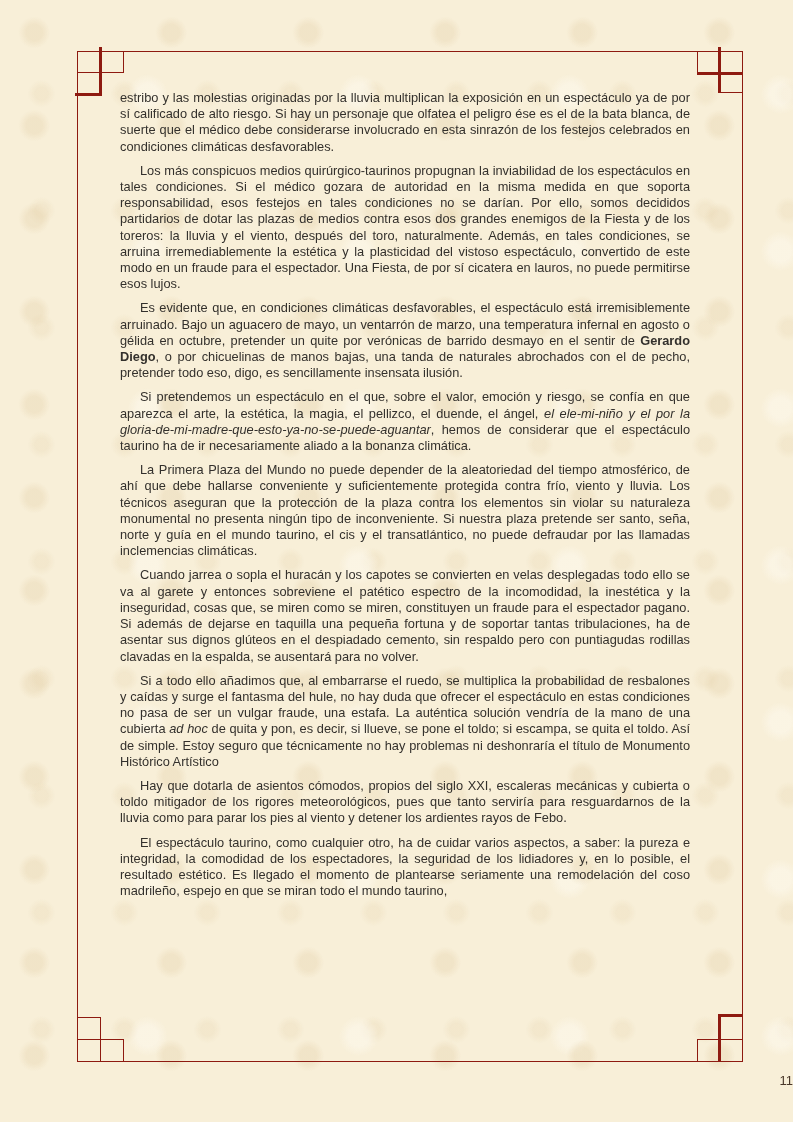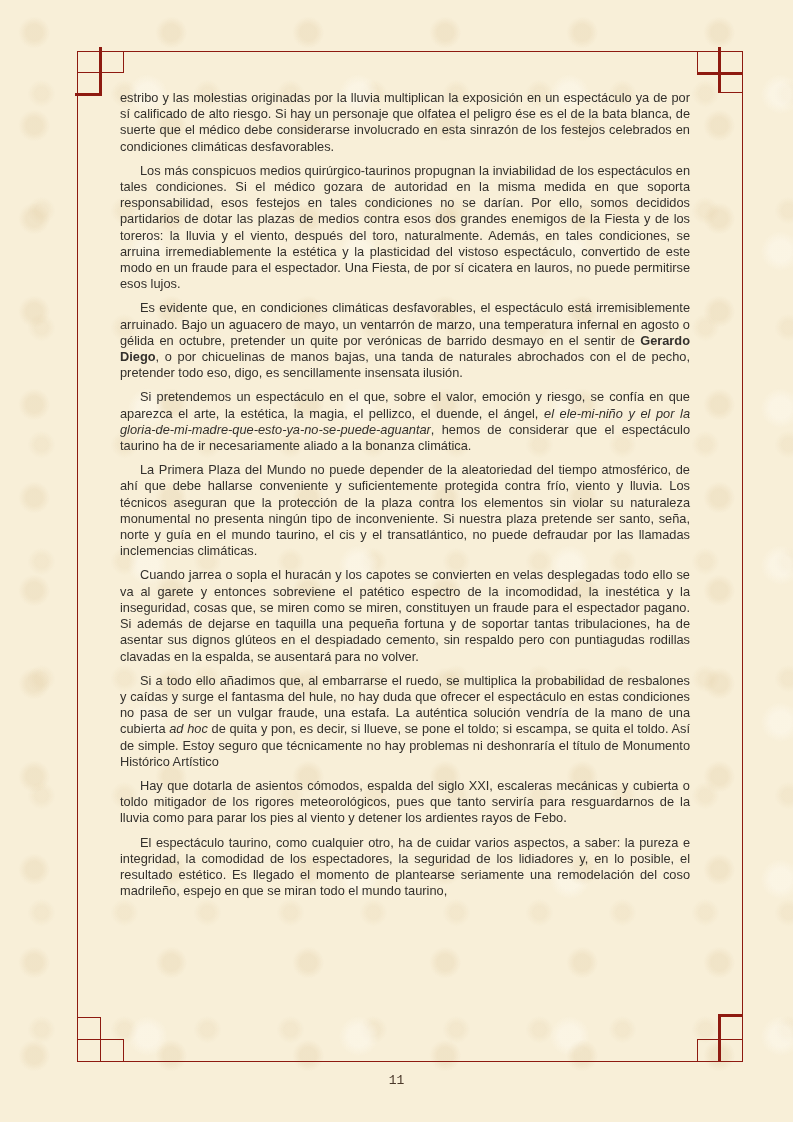--- a/index.html
+++ b/index.html
@@ -63,22 +63,22 @@
     margin: 0 0 8px 0;
     text-indent: 20px;
   }
   .text-block p.no-indent { text-indent: 0; }
   .seg-bold  { font-weight: bold; }
   .seg-italic{ font-style: italic; }
 
   .page-number {
     position: absolute;
     left: 0; top: 1073px; width: 793px;
-    text-align: center;
-    font-family: Liberation Mono, monospace;
+    text-align: right;
+    font-family: Liberation Sans, sans-serif;
     font-size: 13px;
     color: #4a382a;
   }
 </style>
 </head>
 <body>
 
 <div class="page">
 
   <div class="frame"></div>
@@ -103,19 +103,19 @@
   <div class="line br-v1"></div>
 
   <div class="text-block" id="text-block">
       <p class="no-indent"><span>estribo y las molestias originadas por la lluvia multiplican la exposición en un espectáculo ya de por sí calificado de alto riesgo. Si hay un personaje que olfatea el peligro ése es el de la bata blanca, de suerte que el médico debe considerarse involucrado en esta sinrazón de los festejos celebrados en condiciones climáticas desfavorables.</span></p>
       <p><span>Los más conspicuos medios quirúrgico-taurinos propugnan la inviabilidad de los espectáculos en tales condiciones. Si el médico gozara de autoridad en la misma medida en que soporta responsabilidad, esos festejos en tales condiciones no se darían. Por ello, somos decididos partidarios de dotar las plazas de medios contra esos dos grandes enemigos de la Fiesta y de los toreros: la lluvia y el viento, después del toro, naturalmente. Además, en tales condiciones, se arruina irremediablemente la estética y la plasticidad del vistoso espectáculo, convertido de este modo en un fraude para el espectador. Una Fiesta, de por sí cicatera en lauros, no puede permitirse esos lujos.</span></p>
       <p><span>Es evidente que, en condiciones climáticas desfavorables, el espectáculo está irremisiblemente arruinado. Bajo un aguacero de mayo, un ventarrón de marzo, una temperatura infernal en agosto o gélida en octubre, pretender un quite por verónicas de barrido desmayo en el sentir de </span><span class="seg-bold">Gerardo Diego</span><span>, o por chicuelinas de manos bajas, una tanda de naturales abrochados con el de pecho, pretender todo eso, digo, es sencillamente insensata ilusión.</span></p>
       <p><span>Si pretendemos un espectáculo en el que, sobre el valor, emoción y riesgo, se confía en que aparezca el arte, la estética, la magia, el pellizco, el duende, el ángel, </span><span class="seg-italic">el ele-mi-niño y el por la gloria-de-mi-madre-que-esto-ya-no-se-puede-aguantar</span><span>, hemos de considerar que el espectáculo taurino ha de ir necesariamente aliado a la bonanza climática.</span></p>
       <p><span>La Primera Plaza del Mundo no puede depender de la aleatoriedad del tiempo atmosférico, de ahí que debe hallarse conveniente y suficientemente protegida contra frío, viento y lluvia. Los técnicos aseguran que la protección de la plaza contra los elementos sin violar su naturaleza monumental no presenta ningún tipo de inconveniente. Si nuestra plaza pretende ser santo, seña, norte y guía en el mundo taurino, el cis y el transatlántico, no puede defraudar por las llamadas inclemencias climáticas.</span></p>
       <p><span>Cuando jarrea o sopla el huracán y los capotes se convierten en velas desplegadas todo ello se va al garete y entonces sobreviene el patético espectro de la incomodidad, la inestética y la inseguridad, cosas que, se miren como se miren, constituyen un fraude para el espectador pagano. Si además de dejarse en taquilla una pequeña fortuna y de soportar tantas tribulaciones, ha de asentar sus dignos glúteos en el despiadado cemento, sin respaldo pero con puntiagudas rodillas clavadas en la espalda, se ausentará para no volver.</span></p>
       <p><span>Si a todo ello añadimos que, al embarrarse el ruedo, se multiplica la probabilidad de resbalones y caídas y surge el fantasma del hule, no hay duda que ofrecer el espectáculo en estas condiciones no pasa de ser un vulgar fraude, una estafa. La auténtica solución vendría de la mano de una cubierta </span><span class="seg-italic">ad hoc</span><span> de quita y pon, es decir, si llueve, se pone el toldo; si escampa, se quita el toldo. Así de simple. Estoy seguro que técnicamente no hay problemas ni deshonraría el título de Monumento Histórico Artístico</span></p>
-      <p><span>Hay que dotarla de asientos cómodos, espalda del siglo XXI, escaleras mecánicas y cubierta o toldo mitigador de los rigores meteorológicos, pues que tanto serviría para resguardarnos de la lluvia como para parar los pies al viento y detener los ardientes rayos de Febo.</span></p>
+      <p><span>Hay que dotarla de asientos cómodos, propios del siglo XXI, escaleras mecánicas y cubierta o toldo mitigador de los rigores meteorológicos, pues que tanto serviría para resguardarnos de la lluvia como para parar los pies al viento y detener los ardientes rayos de Febo.</span></p>
       <p><span>El espectáculo taurino, como cualquier otro, ha de cuidar varios aspectos, a saber: la pureza e integridad, la comodidad de los espectadores, la seguridad de los lidiadores y, en lo posible, el resultado estético. Es llegado el momento de plantearse seriamente una remodelación del coso madrileño, espejo en que se miran todo el mundo taurino,</span></p>
     </div>
 
   <div class="page-number">11</div>
 
 </div>
 
 </body></html>

